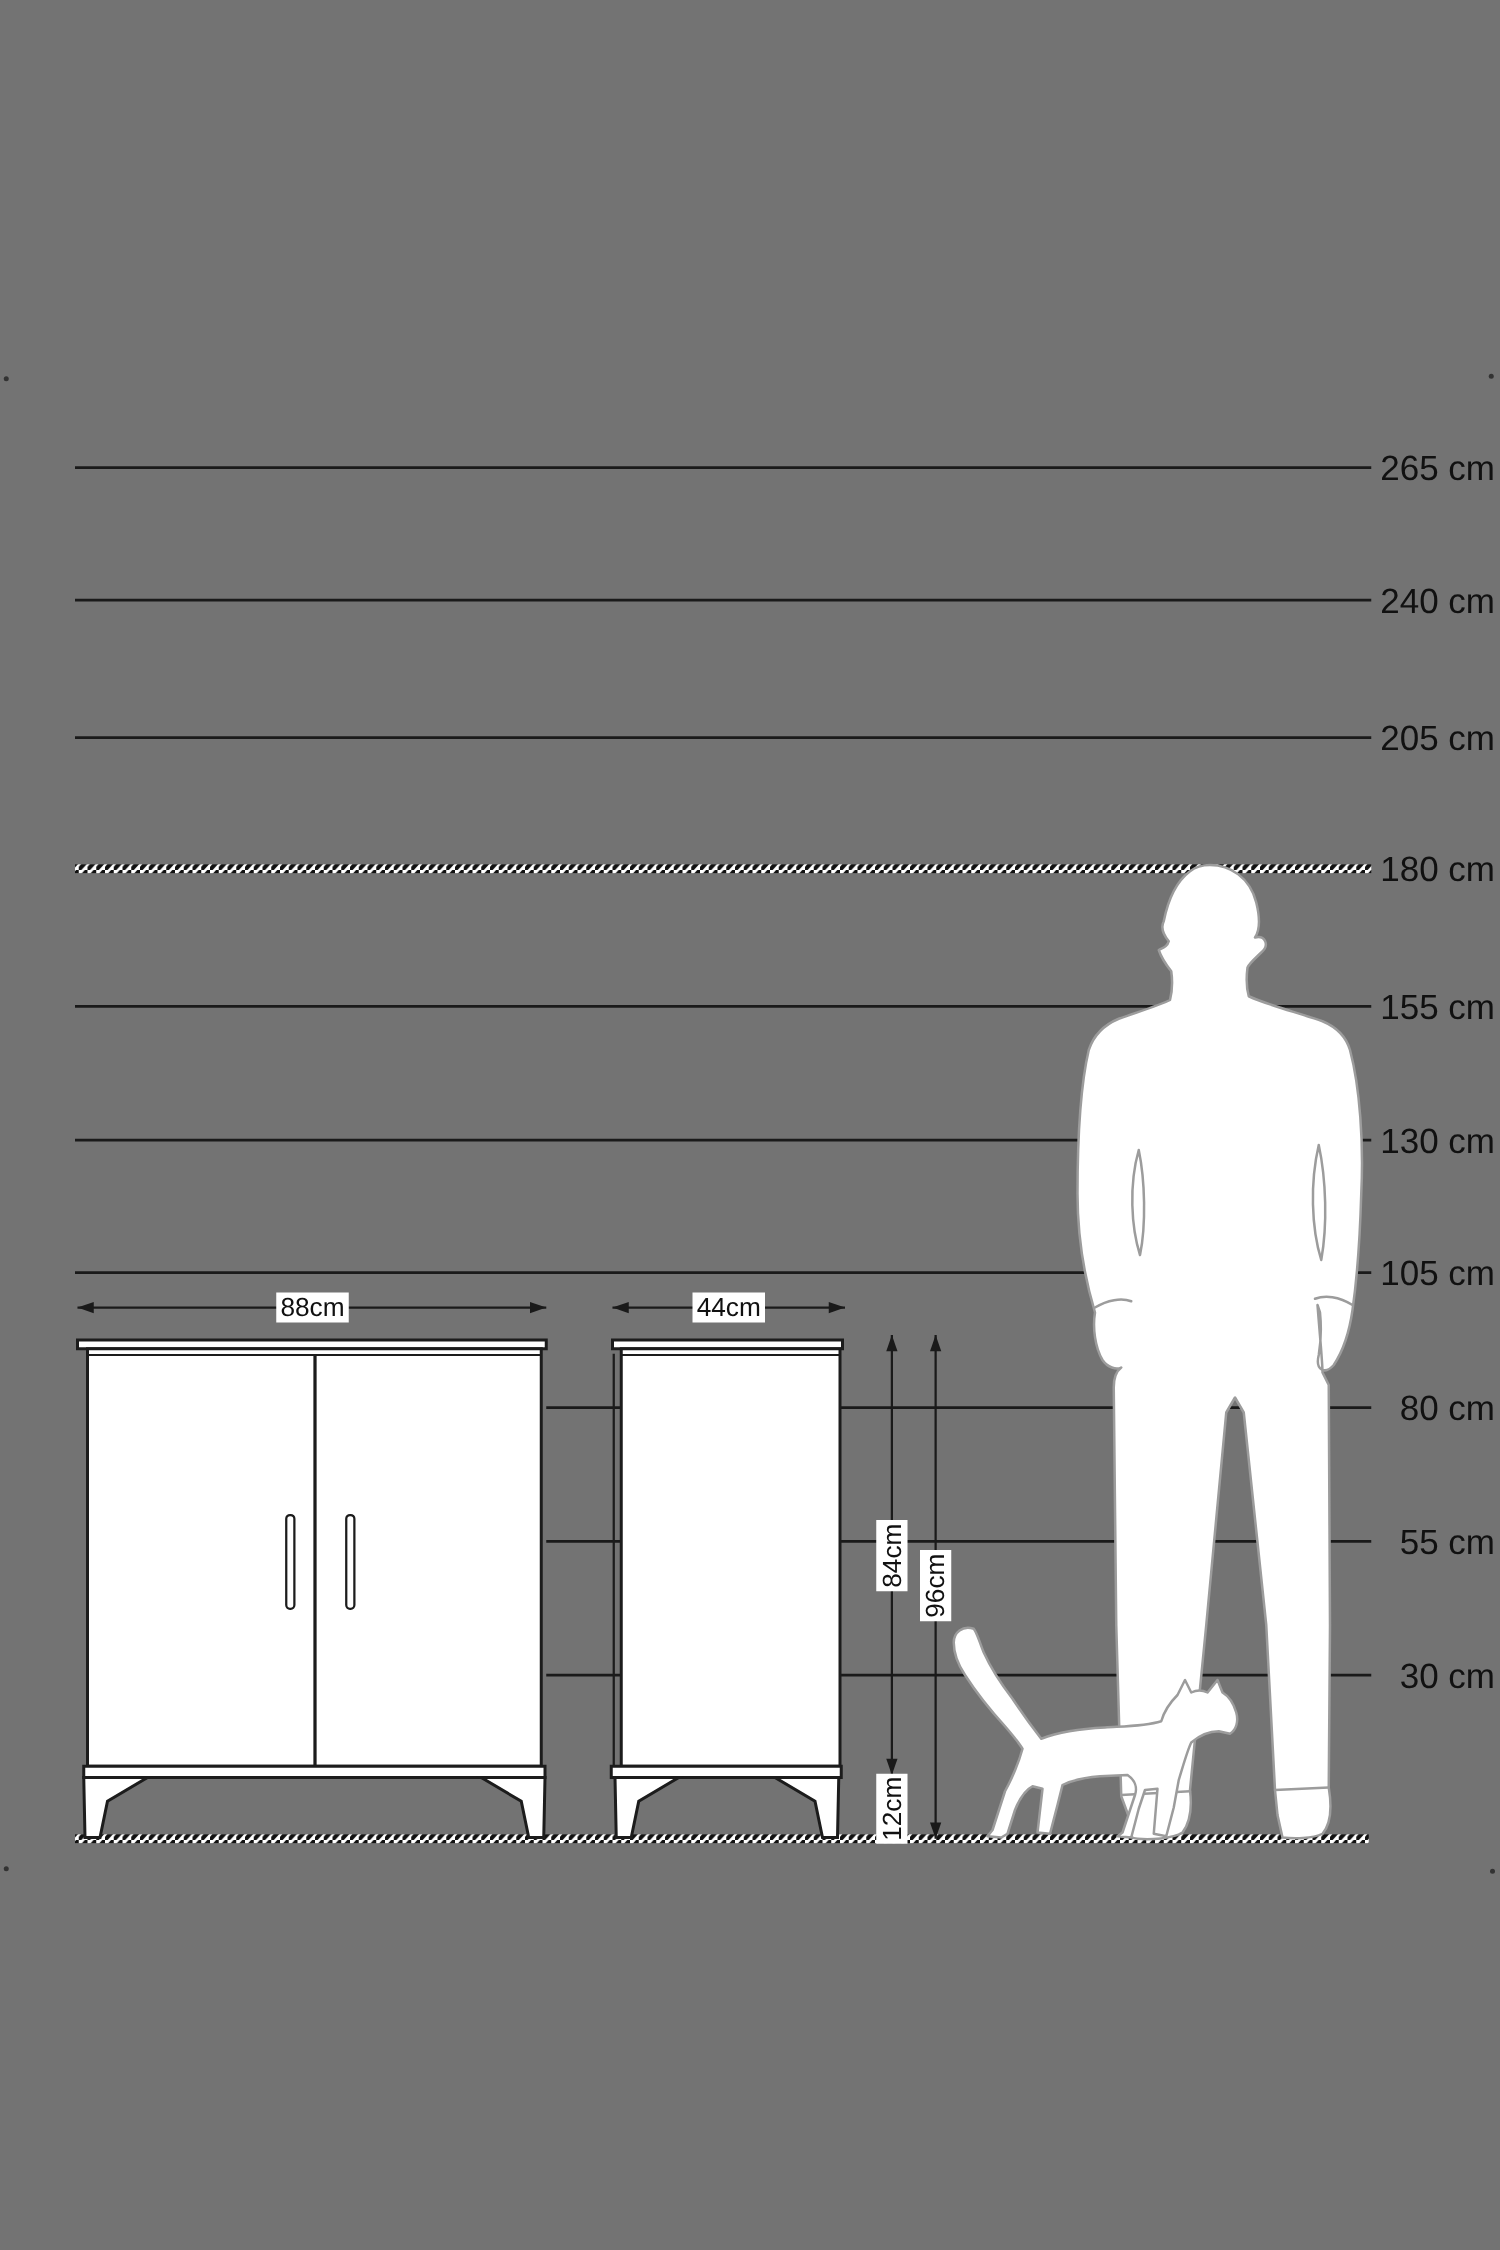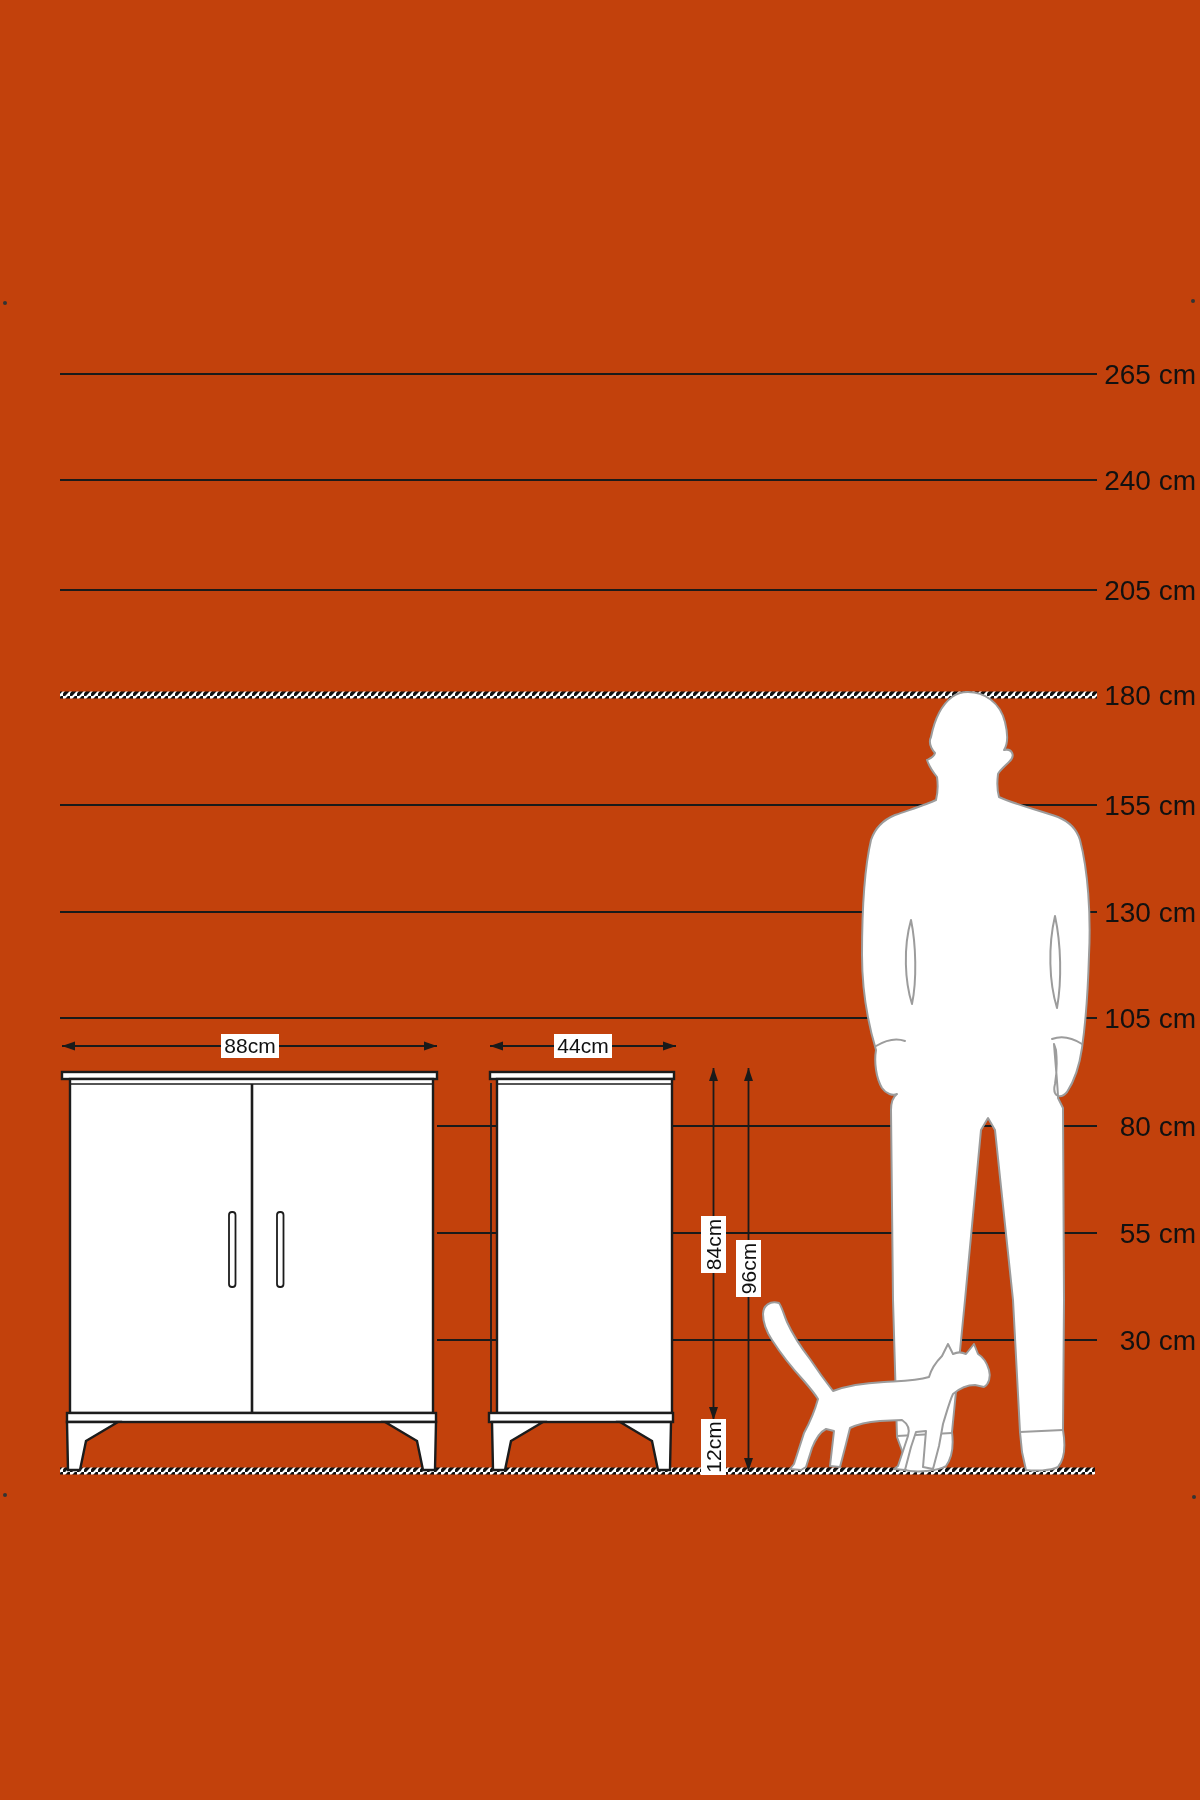--- a/index.html
+++ b/index.html
@@ -1,16 +1,16 @@
 <!DOCTYPE html>
 <html><head>
 <meta charset="utf-8">
 <style>
   html,body{margin:0;padding:0;background:#ffffff;}
-  .canvas{position:relative;width:1200px;height:1800px;background:#c2410c;overflow:hidden;
+  .canvas{position:relative;width:1200px;height:1800px;background:#737373;overflow:hidden;
           font-family:"Liberation Sans", sans-serif;}
   svg{position:absolute;left:0;top:0;}
   text{font-family:"Liberation Sans", sans-serif;fill:#111111;}
   .scale-label{font-size:28px;}
   .dim-label{font-size:21px;}
 </style>
 </head>
 <body>
 
 <div class="canvas">

